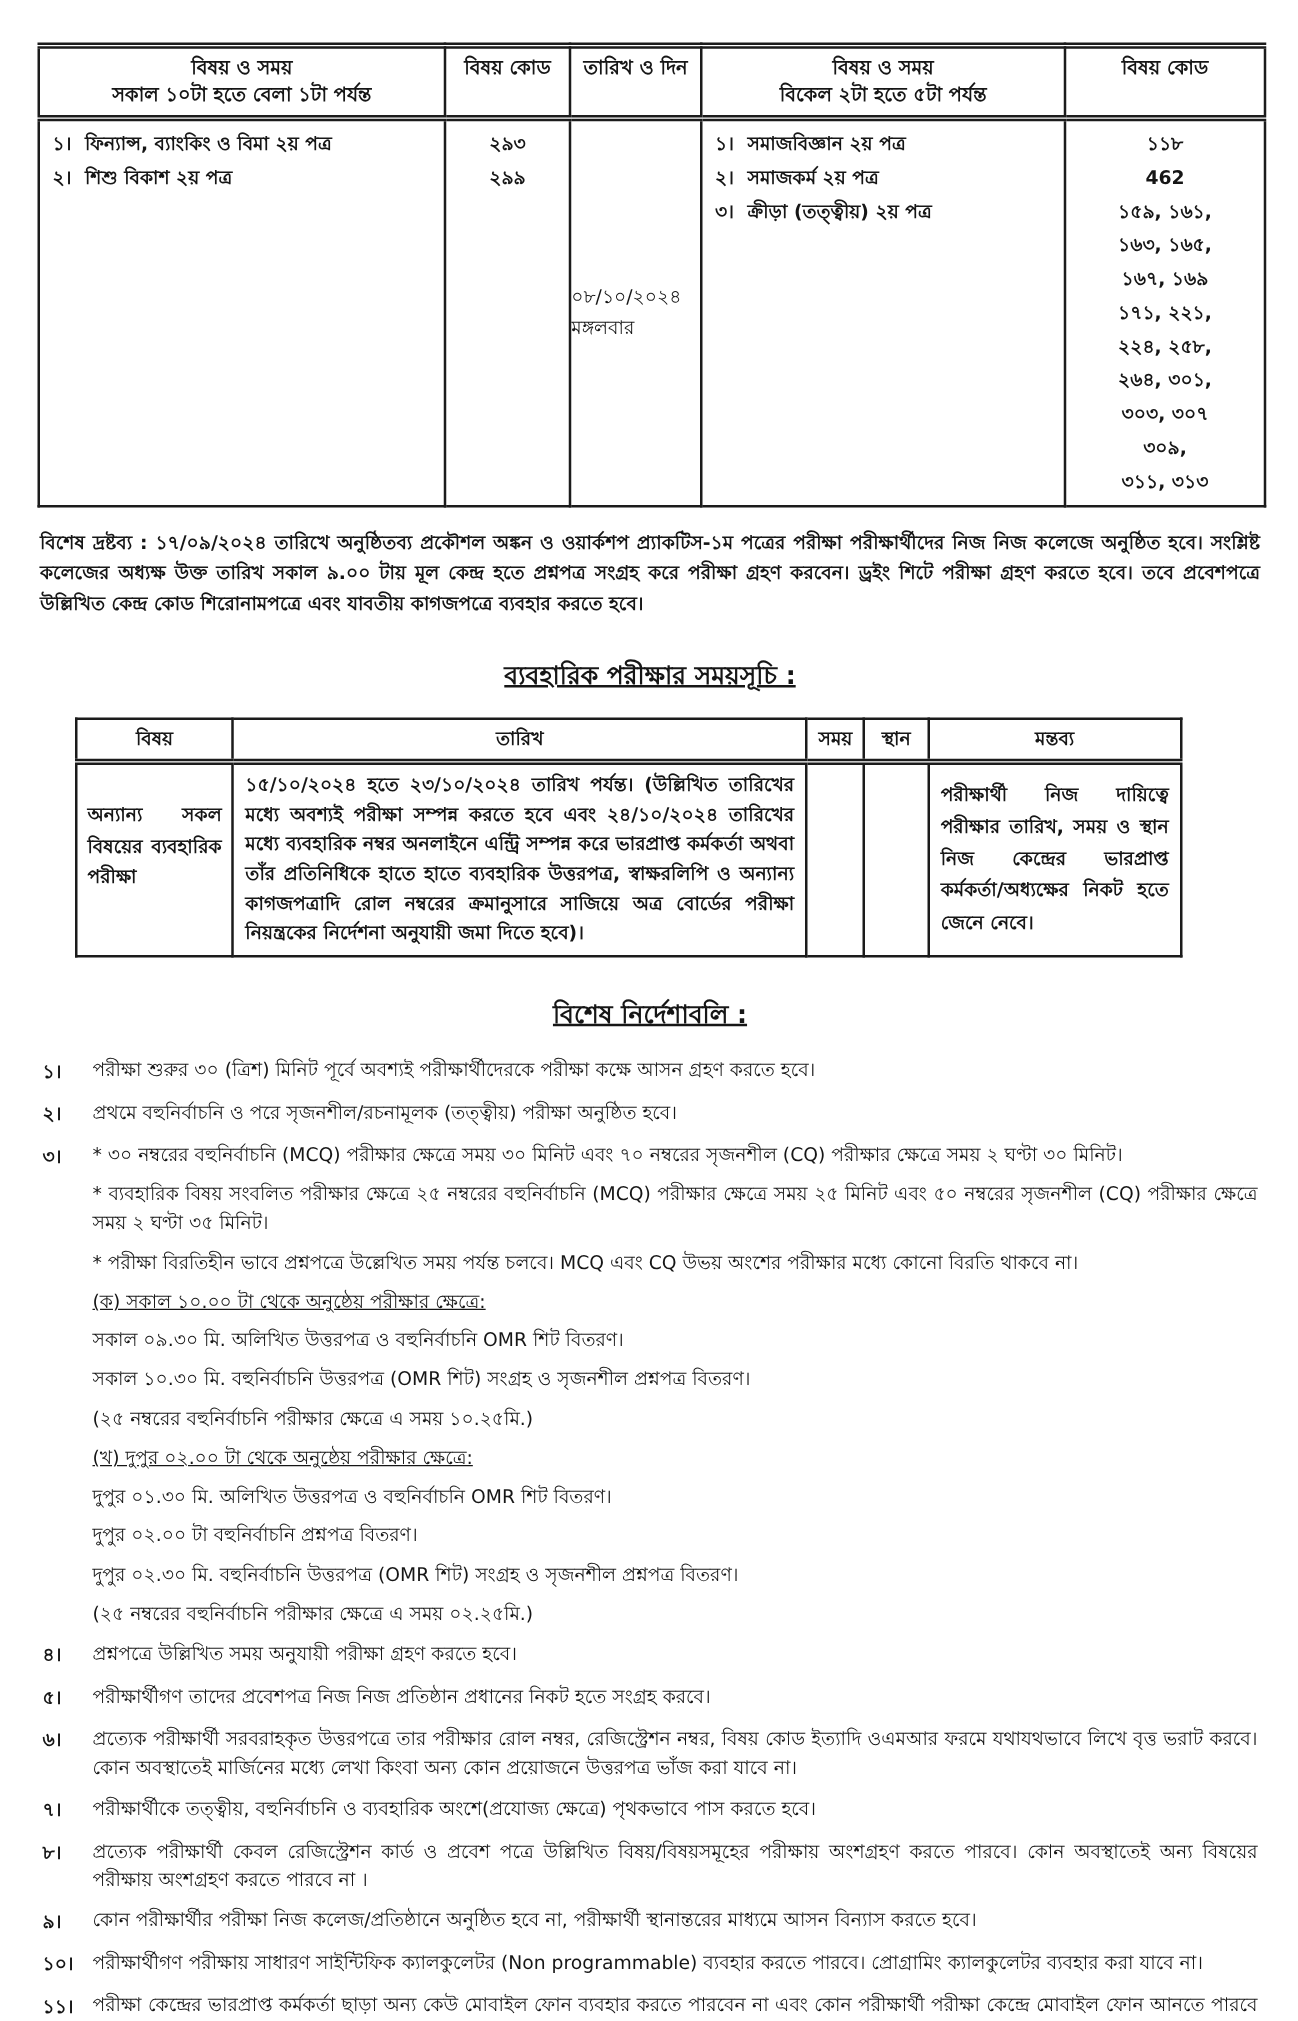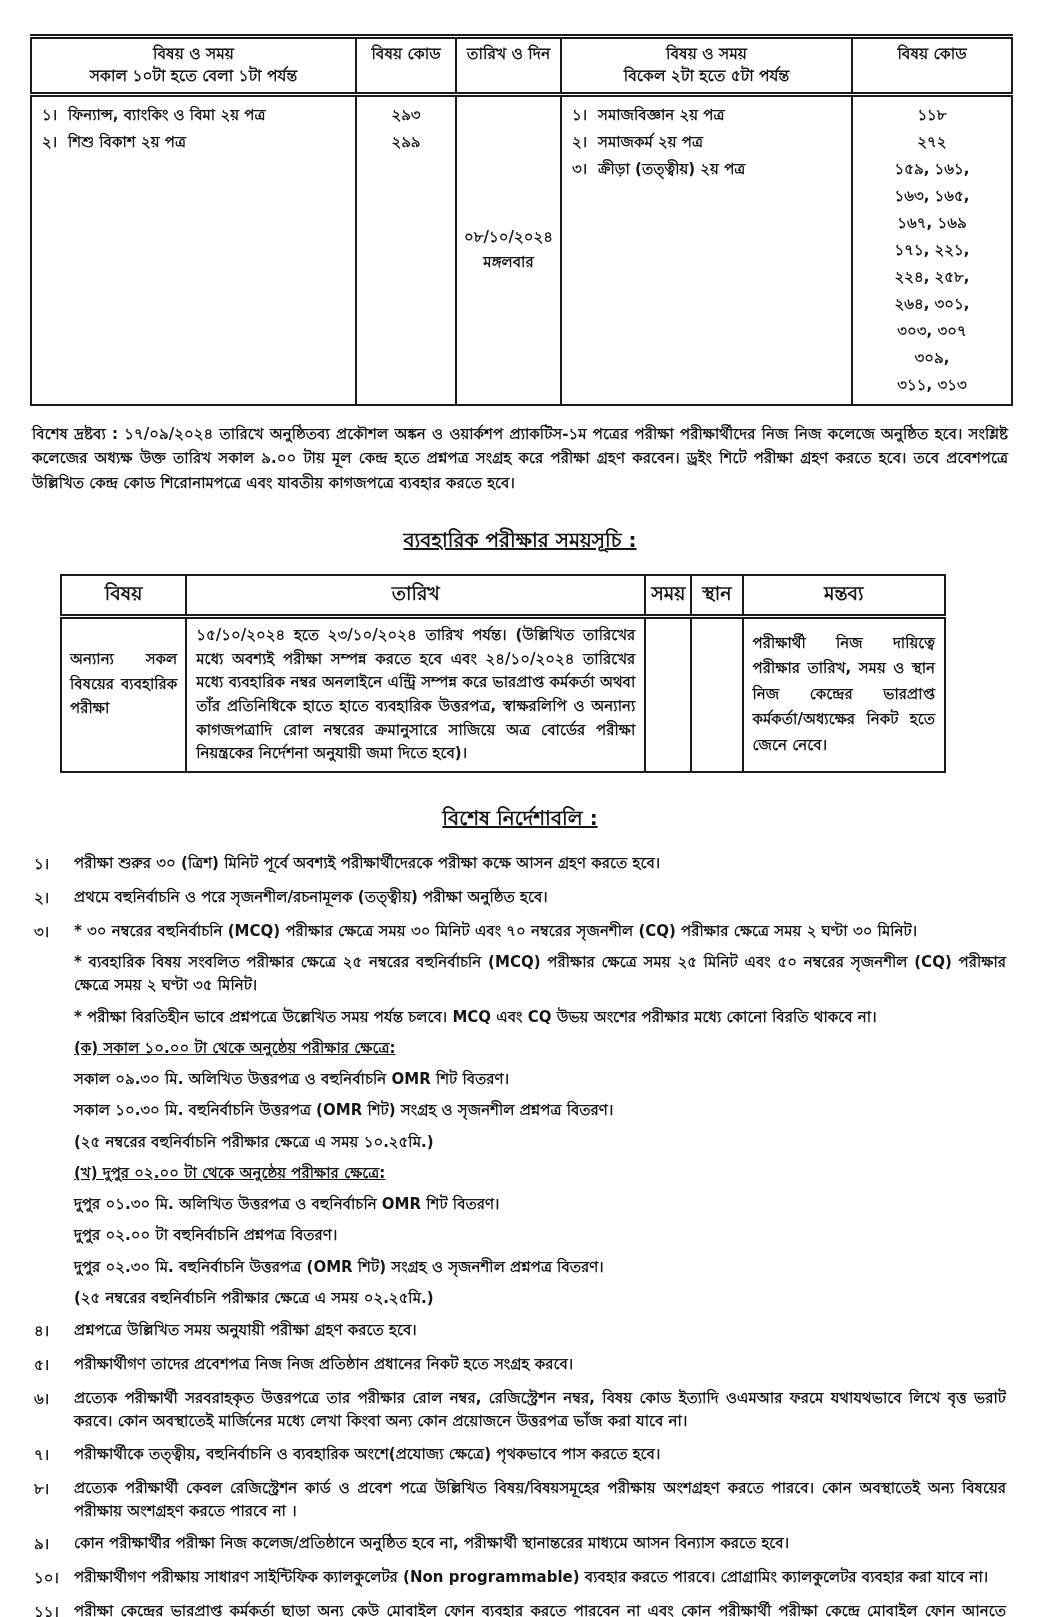--- a/index.html
+++ b/index.html
@@ -12,44 +12,44 @@
 
   
   .exam-table{width:981px;border:2px solid #1b1b1b;border-top:5px double #1b1b1b}
   .exam-table th,.exam-table td{border:2px solid #1b1b1b;vertical-align:top;overflow:hidden}
   .exam-table th{border-bottom:5px double #1b1b1b;font-weight:700;
                  padding:4px 2px;font-size:15.5px;line-height:1.45}
   .exam-table td{height:248px;padding:5px 0}
   .subj-row{display:flex;padding:0 6px 0 10px;font-weight:700;line-height:27px}
   .subj-row .sl{width:26px;flex:none}
   .code-line{text-align:center;font-weight:700;line-height:27px}
-  td.datecell{vertical-align:middle;text-align:center;font-weight:700;line-height:1.7}
+  td.datecell{vertical-align:middle;font-weight:400;line-height:1.7}
 
   
   .note{margin:16px 2px 16px 2px;text-align:justify;font-weight:700;line-height:1.62;font-size:15px}
 
   
   .center-title{text-align:center;font-weight:700;text-decoration:underline;
                 font-size:20px;margin:30px 0 16px}
 
   
   .prac-table{width:886px;margin:2px 0 0 30px;border:2px solid #1b1b1b}
   .prac-table th,.prac-table td{border:2px solid #1b1b1b;vertical-align:top}
   .prac-table th{border-bottom:5px double #1b1b1b;font-weight:700;text-align:center;
-                 padding:3px 4px;font-size:19px}
+                 padding:3px 4px;font-size:15px}
   .prac-subj{padding:28px 8px 8px 8px;font-weight:600;text-align:justify;line-height:1.65}
   .prac-date{padding:5px 9px;font-weight:600;text-align:justify;line-height:1.58}
   .prac-remark{padding:12px 9px;font-weight:600;text-align:justify;line-height:1.7}
 
   
   .instr-list{margin-top:12px}
   .instr-item{display:flex;margin-bottom:9px}
   .instr-num{flex:none;width:44px;padding-left:4px;font-weight:600}
   .instr-body{flex:1;padding-right:4px}
-  .instr-line{font-weight:700;line-height:1.55;margin-bottom:8px;text-align:justify}
+  .instr-line{font-weight:400;line-height:1.55;margin-bottom:8px;text-align:justify}
   .instr-line:last-child{margin-bottom:0}
   .instr-line.u{text-decoration:underline;text-align:left}
 </style>
 </head>
 <body>
 
 <div class="page">
 
   <table class="exam-table">
     <colgroup>
@@ -101,21 +101,21 @@
               <span class="sl">২।</span>
               <span class="subj">সমাজকর্ম ২য় পত্র</span>
             </div>
             <div class="subj-row">
               <span class="sl">৩।</span>
               <span class="subj">ক্রীড়া (তত্ত্বীয়) ২য় পত্র</span>
             </div>
           </td>
       <td id="afternoon-codes">
             <div class="code-line">১১৮</div>
-            <div class="code-line">২৭২</div>
+            <div class="code-line">462</div>
             <div class="code-line">১৫৯, ১৬১,</div>
             <div class="code-line">১৬৩, ১৬৫,</div>
             <div class="code-line">১৬৭, ১৬৯</div>
             <div class="code-line">১৭১, ২২১,</div>
             <div class="code-line">২২৪, ২৫৮,</div>
             <div class="code-line">২৬৪, ৩০১,</div>
             <div class="code-line">৩০৩, ৩০৭</div>
             <div class="code-line">৩০৯,</div>
             <div class="code-line">৩১১, ৩১৩</div>
           </td>

